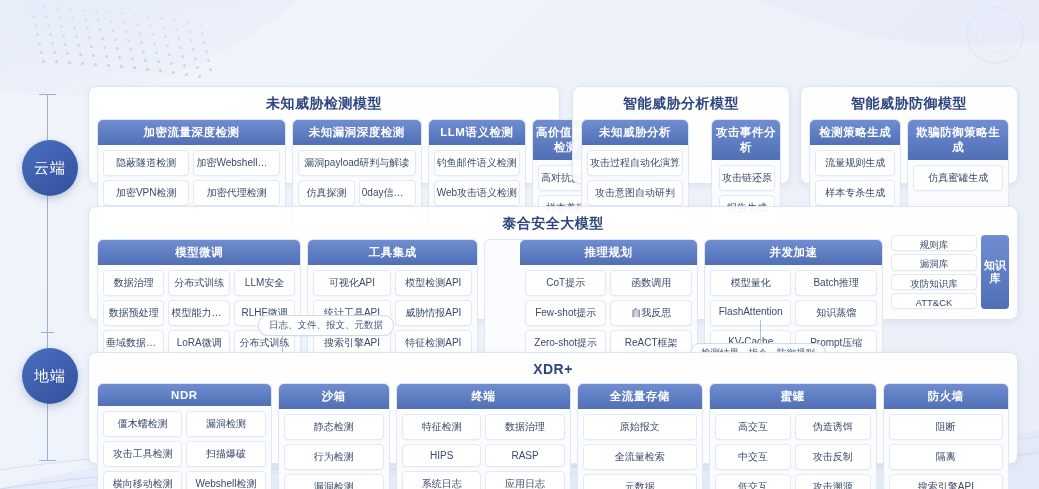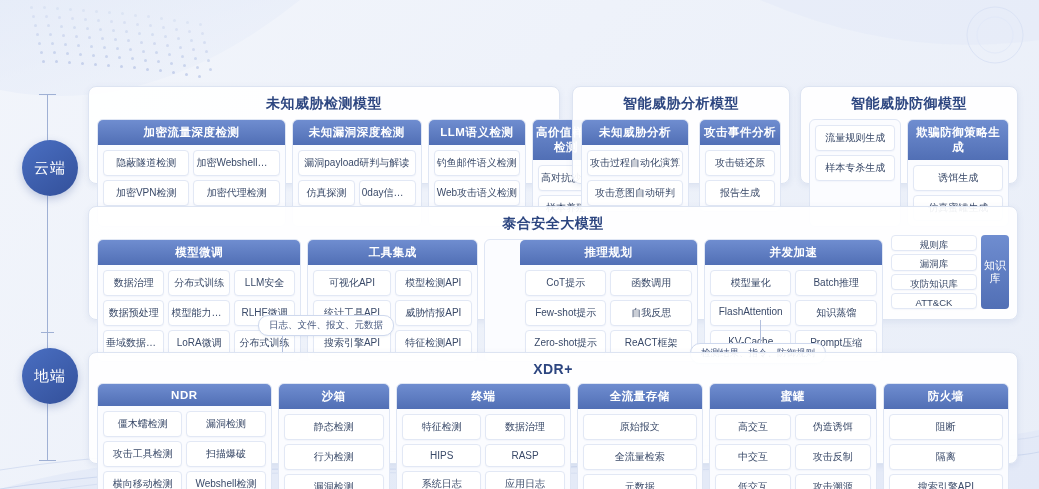--- a/index.html
+++ b/index.html
@@ -73,21 +73,21 @@
   
   #panel-bigmodel{left:88px;top:206px;width:928px;height:112px;}
   #kb-box{
     position:absolute;right:8px;top:28px;width:118px;height:74px;
     display:flex;gap:4px;align-items:stretch;
   }
   .kb-cells{flex:1;display:flex;flex-direction:column;gap:3px;}
   .kb-cells .cell{padding:3px 2px;font-size:9.5px;}
   .kb-label{
     width:24px;background:linear-gradient(180deg,#6f8dd0,#516fb5);color:#fff;
-    border-radius:4px;font-size:11px;font-weight:normal;display:flex;
+    border-radius:4px;font-size:11px;font-weight:bold;display:flex;
     align-items:center;justify-content:center;text-align:center;line-height:13px;
     padding:2px;
   }
 
   
   #panel-xdr{left:88px;top:352px;width:928px;height:110px;}
 
   
   .conn-label{
     position:absolute;background:#fff;border:1px solid #cfd9ee;border-radius:10px;
@@ -281,65 +281,63 @@
           <div class="row">
             <div class="cell">样本养殖</div>
           </div>
         </div>
       </div>
     </div>
 </div>
 
 <div class="panel" id="panel-intel-analysis">
   <div class="panel-title">智能威胁分析模型</div>
-  <div class="panel-groups" style="display:flex;gap:10px;padding:0 8px 8px 8px;">
+  <div class="panel-groups" style="display:flex;gap:22px;padding:0 8px 8px 8px;">
       <div class="group" style="flex: 1.15 1 0%;">
         <div class="group-head">未知威胁分析</div>
         <div class="group-body">
           <div class="row">
             <div class="cell">攻击过程自动化演算</div>
           </div>
           <div class="row">
             <div class="cell">攻击意图自动研判</div>
           </div>
         </div>
       </div>
-      <div class="group" style="flex: 1 1 0%;">
+      <div class="group" style="flex: 1 1 0%; align-items: flex-end;">
         <div class="group-head">攻击事件分析</div>
         <div class="group-body">
           <div class="row">
             <div class="cell">攻击链还原</div>
           </div>
           <div class="row">
             <div class="cell">报告生成</div>
           </div>
         </div>
       </div>
     </div>
 </div>
 
 <div class="panel" id="panel-intel-defense">
   <div class="panel-title">智能威胁防御模型</div>
   <div class="panel-groups" style="display:flex;gap:6px;padding:0 8px 8px 8px;">
       <div class="group" style="flex: 1 1 0%;">
+        <div class="group-head">检测策略生成</div>
         <div class="group-body">
           <div class="row">
             <div class="cell">流量规则生成</div>
           </div>
           <div class="row">
             <div class="cell">样本专杀生成</div>
           </div>
         </div>
       </div>
       <div class="group" style="flex: 1.1 1 0%;">
         <div class="group-head">欺骗防御策略生成</div>
         <div class="group-body">
-          <div class="row">
-            <div class="cell">诱饵生成</div>
-          </div>
           <div class="row">
             <div class="cell">仿真蜜罐生成</div>
           </div>
         </div>
       </div>
     </div>
 </div>
 
 <div class="panel" id="panel-bigmodel">
   <div class="panel-title">泰合安全大模型</div>

